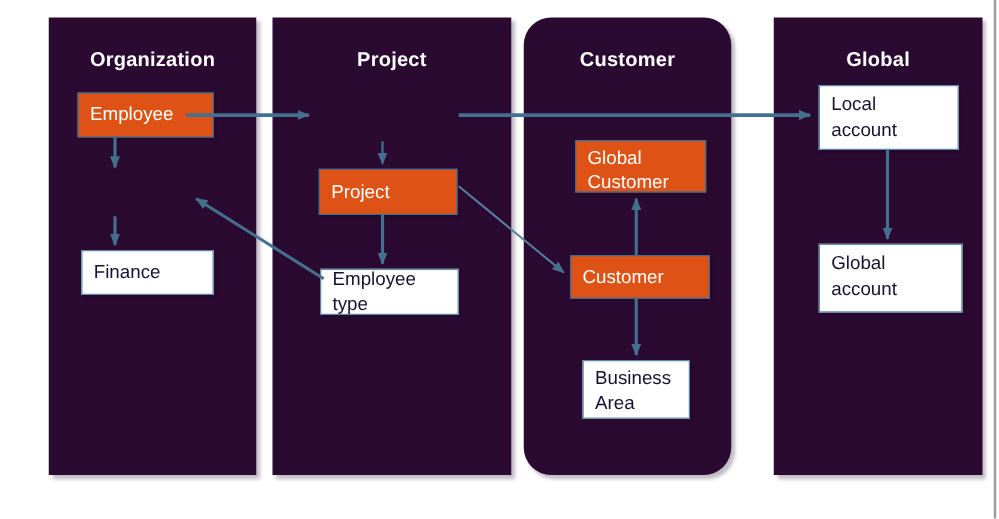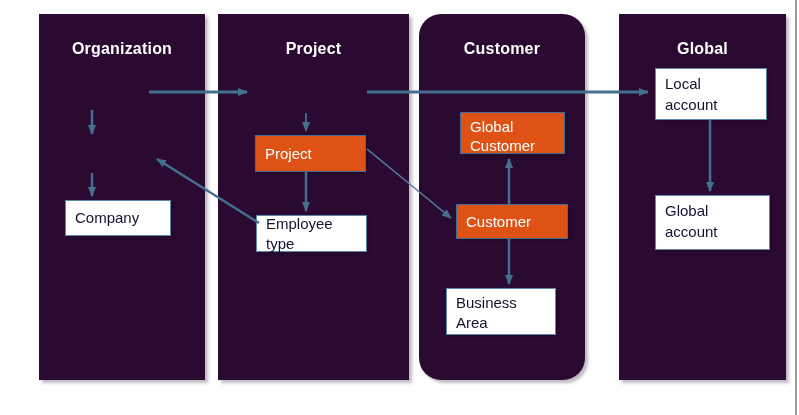--- a/index.html
+++ b/index.html
@@ -72,35 +72,36 @@
     background: #9C9CA4;
   }
 </style>
 </head>
 <body>
 
 <div class="page">
 
   <div class="panel p1">
     <div class="panel-title">Organization</div>
-    <div class="node white center" style="left:26px; top:186px; width:106px; height:36px;">Company</div>
+    <div class="node orange center" style="left:23px; top:60px; width:109px; height:36px;">Employee</div>
+    <div class="node white center" style="left:26px; top:186px; width:106px; height:36px;">Finance</div>
   </div>
 
   <div class="panel p2">
     <div class="panel-title">Project</div>
     <div class="node orange center" style="left:37px; top:121px; width:111px; height:37px;">Project</div>
     <div class="node white center" style="left:38px; top:201px; width:111px; height:37px;">Employee type</div>
   </div>
 
   <div class="panel p3">
     <div class="panel-title">Customer</div>
     <div class="node orange two-line" style="left:41px; top:98px; width:105px; height:42px; line-height:19px;">Global
 Customer</div>
     <div class="node orange center" style="left:37px; top:190px; width:112px; height:35px;">Customer</div>
-    <div class="node white two-line" style="left:27px; top:274px; width:110px; height:47px; line-height:20px;">Business
+    <div class="node white two-line" style="left:47px; top:274px; width:86px; height:47px; line-height:20px;">Business
 Area</div>
   </div>
 
   <div class="panel p4">
     <div class="panel-title">Global</div>
     <div class="node white two-line" style="left:36px; top:54px; width:112px; height:52px;">Local
 account</div>
     <div class="node white two-line" style="left:36px; top:181px; width:115px; height:55px;">Global
 account</div>
   </div>

